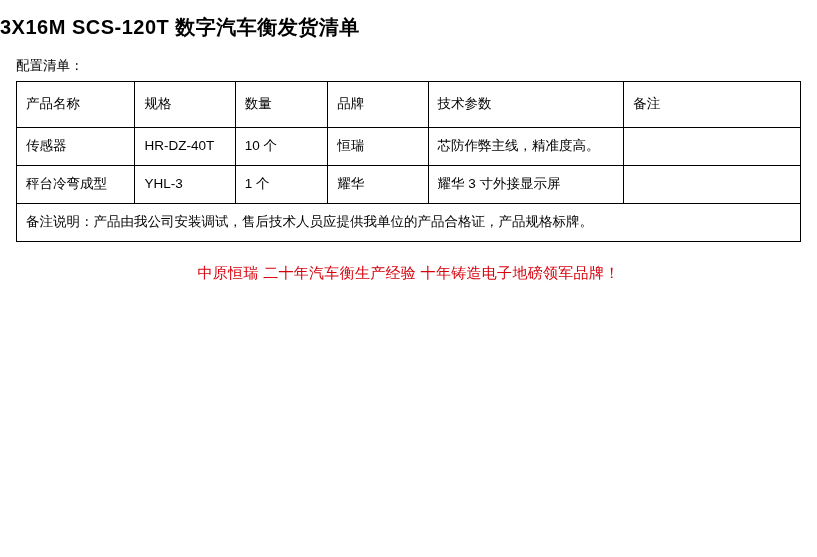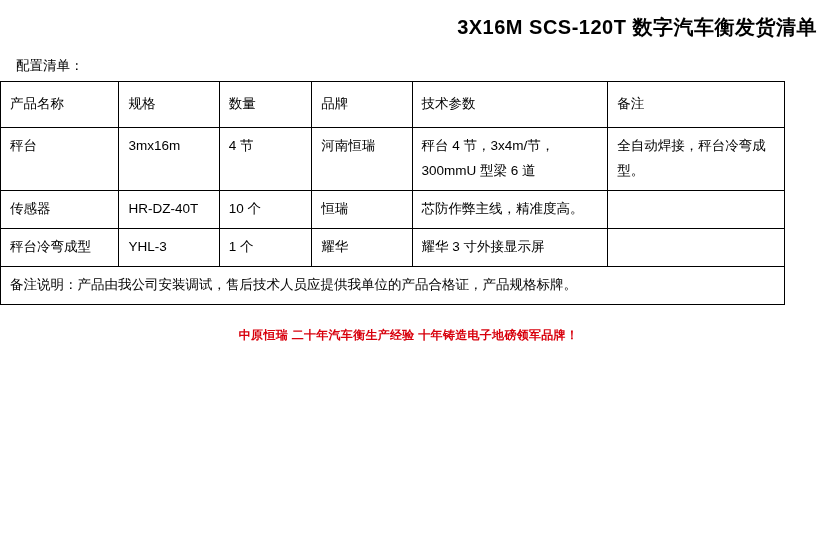--- a/index.html
+++ b/index.html
@@ -14,38 +14,39 @@
     color: #000000;
     overflow: hidden;
   }
   .page {
     position: relative;
     width: 817px;
     height: 557px;
     box-sizing: border-box;
   }
   .doc-title {
-    text-align: right;
+    text-align: left;
     font-size: 20px;
     font-weight: bold;
     letter-spacing: 0.5px;
     padding-top: 14px;
     padding-bottom: 2px;
   }
   .subtitle {
     font-size: 13.5px;
     padding-left: 16px;
     padding-top: 14px;
     padding-bottom: 6px;
     font-family: Liberation Serif, serif;
   }
   table.spec {
     border-collapse: collapse;
     table-layout: fixed;
     width: 785px;
+    margin-left: 16px;
     border: 1px solid #000000;
   }
   table.spec td {
     border: 1px solid #000000;
     font-size: 13.5px;
     line-height: 1.85;
     padding: 6px 8px 6px 9px;
     vertical-align: top;
     word-break: break-word;
   }
@@ -60,22 +61,22 @@
   .c3 { width: 100px; }
   .c4 { width: 195px; }
   .c5 { width: 176px; }
   .note-row td {
     padding-top: 9px;
     padding-bottom: 9px;
   }
   .footer {
     text-align: center;
     color: #d8000c;
-    font-weight: bold;
-    font-size: 12px;
+    font-weight: normal;
+    font-size: 15px;
     padding-top: 22px;
     letter-spacing: 0.3px;
   }
 </style>
 </head>
 <body>
 
 <div class="page">
 
   <div class="doc-title">3X16M SCS-120T 数字汽车衡发货清单</div>
@@ -94,28 +95,20 @@
     <tbody>
       <tr class="head">
         <td>产品名称</td>
         <td>规格</td>
         <td>数量</td>
         <td>品牌</td>
         <td>技术参数</td>
         <td>备注</td>
       </tr>
 
-      <tr>
-        <td>秤台</td>
-        <td>3mx16m</td>
-        <td>4 节</td>
-        <td>河南恒瑞</td>
-        <td>秤台 4 节，3x4m/节，300mmU 型梁 6 道</td>
-        <td>全自动焊接，秤台冷弯成型。</td>
-      </tr>
 
       <tr>
         <td>传感器</td>
         <td>HR-DZ-40T</td>
         <td>10 个</td>
         <td>恒瑞</td>
         <td>芯防作弊主线，精准度高。</td>
         <td></td>
       </tr>
 

